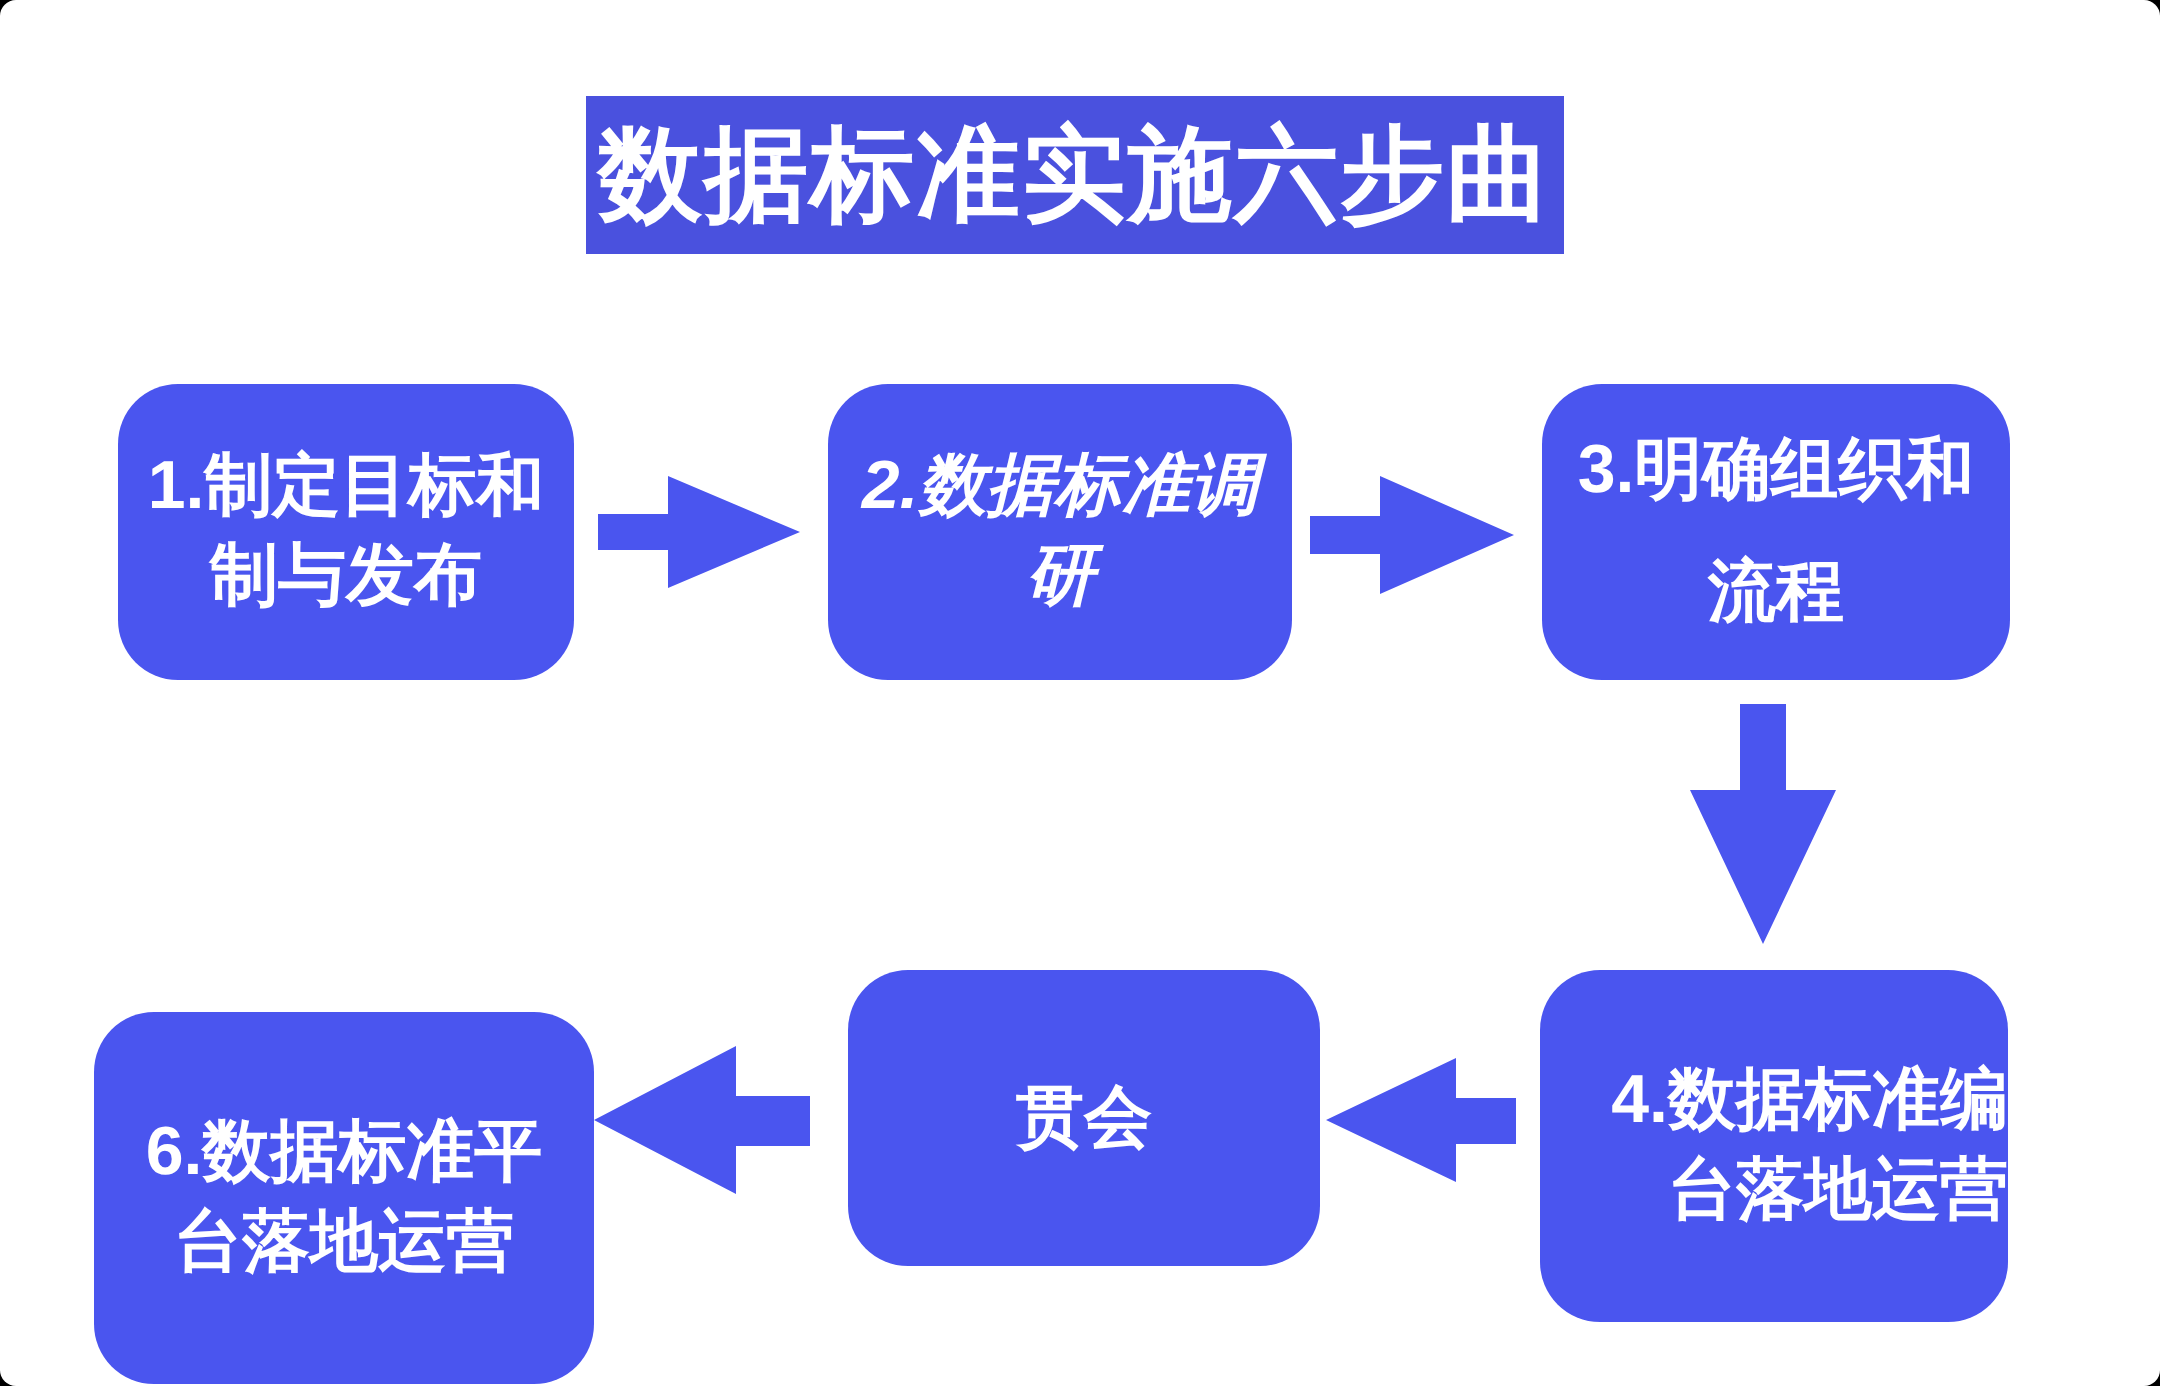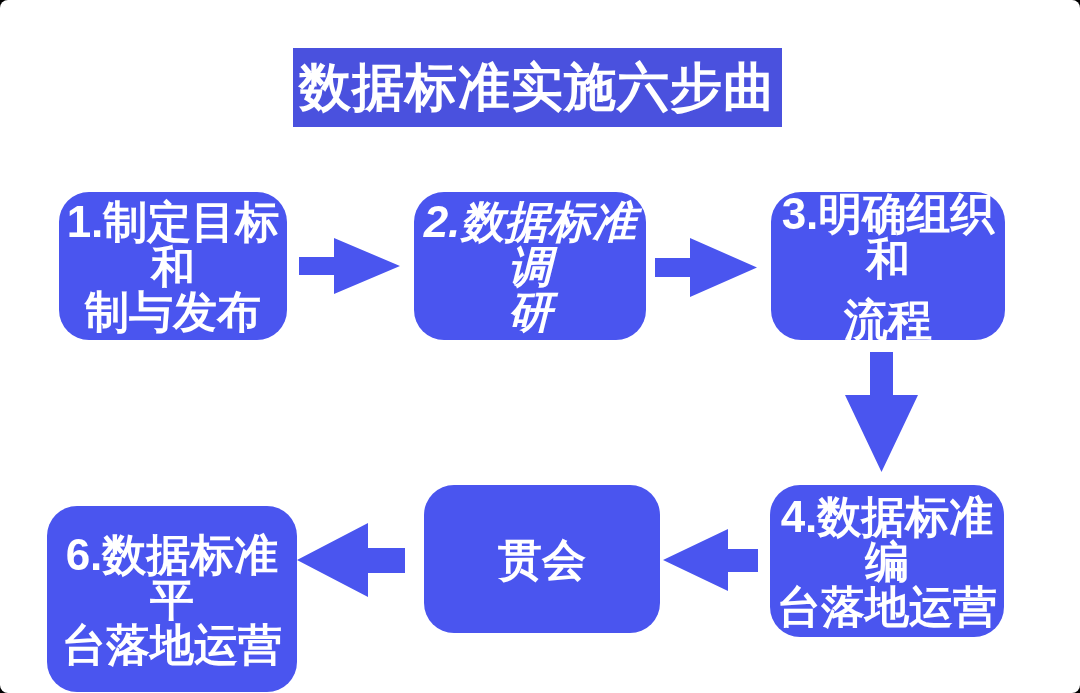--- a/index.html
+++ b/index.html
@@ -35,34 +35,34 @@
     align-items: center;
     justify-content: center;
     white-space: nowrap;
     letter-spacing: 1px;
   }
   .step-box {
     position: absolute;
     background: var(--primary);
     border-radius: 30px;
     color: var(--text);
-    font-size: 44px;
+    font-size: 34px;
     font-weight: bold;
     line-height: 45px;
     display: flex;
     flex-direction: column;
     align-items: center;
     justify-content: center;
     text-align: center;
   }
   .step-box span { display: block; }
   #box1 { left: 59px;  top: 192px; width: 228px; height: 148px; }
   #box2 { left: 414px; top: 192px; width: 232px; height: 148px; font-style: italic; }
   #box3 { left: 771px; top: 192px; width: 234px; height: 148px; gap: 16px; }
-  #box4 { left: 770px; top: 485px; width: 234px; height: 152px; }
+  #box4 { left: 770px; top: 485px; width: 234px; height: 176px; align-items: flex-end; }
   #box5 { left: 424px; top: 485px; width: 236px; height: 148px; }
   #box6 { left: 47px;  top: 506px; width: 250px; height: 186px; }
   .arrow { position: absolute; color: var(--primary); }
   #arrow-1-2 { left: 299px; top: 238px; }
   #arrow-2-3 { left: 655px; top: 238px; }
   #arrow-3-4 { left: 845px; top: 352px; }
   #arrow-4-5 { left: 663px; top: 529px; }
   #arrow-5-6 { left: 297px; top: 523px; }
   .arrow svg { display: block; }
 </style>

